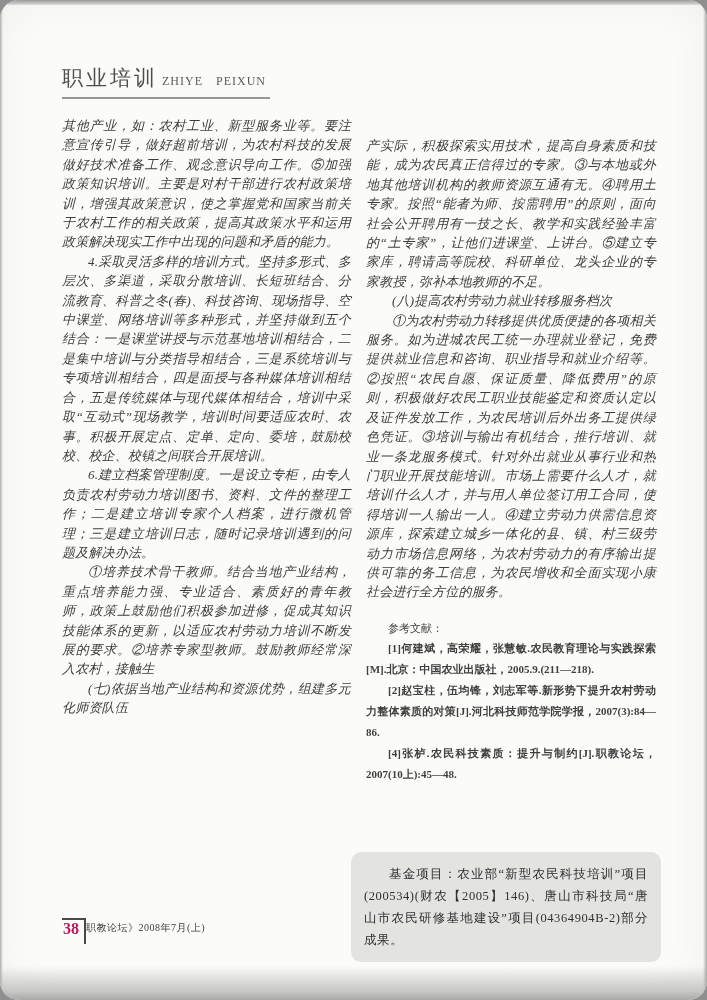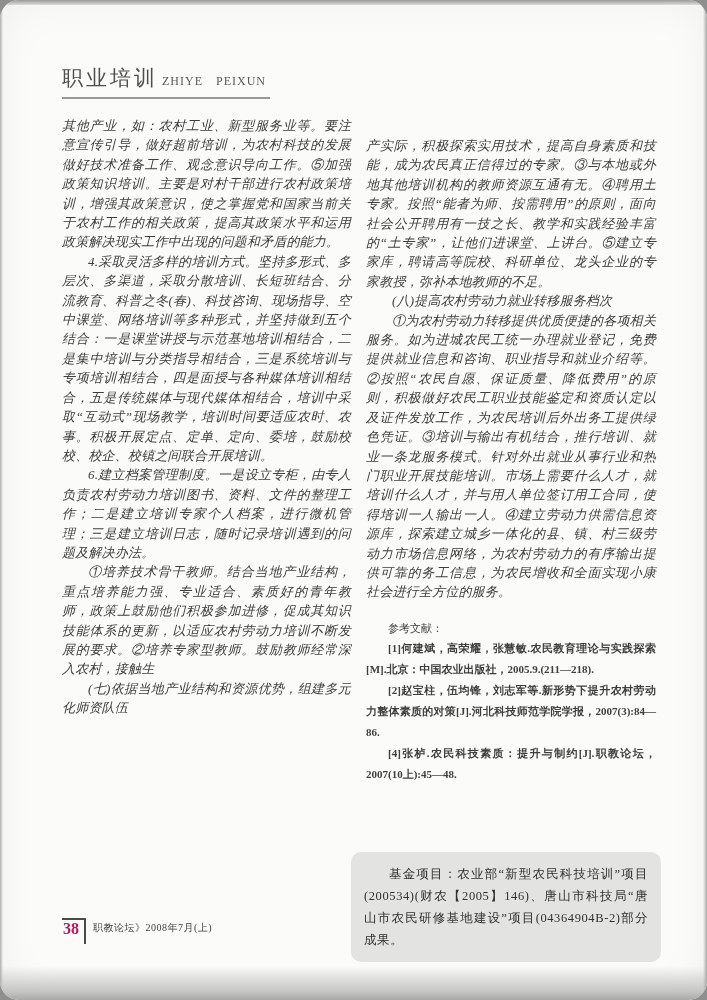--- a/index.html
+++ b/index.html
@@ -53,21 +53,21 @@
     letter-spacing:0.6px;
   }
 
   .footer { position:absolute; left:62px; top:918px; white-space:nowrap; }
   .pagenum {
     display:inline-block; font-size:16px; font-weight:bold; color:#be185d;
     border-top:2px solid #4a4a4a; border-right:2px solid #4a4a4a;
     padding:0 5px 6px 1px;
   }
   .journal {
-    display:inline-block; font-size:10px; color:#3f3f3f; margin-left:7px;
+    display:inline-block; font-size:10px; color:#3f3f3f; 
     transform:translateY(-3px); letter-spacing:0.5px;
   }
 </style>
 </head>
 <body>
 
 <div class="page">
 
   <div class="scan-edge scan-top"></div>
   <div class="scan-edge scan-bottom"></div>

